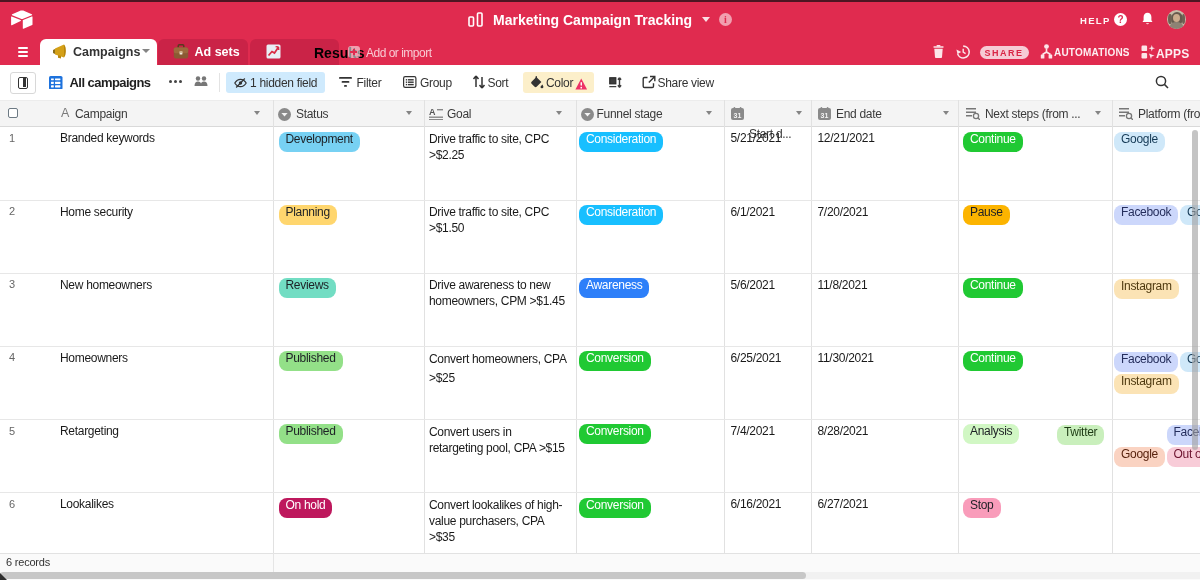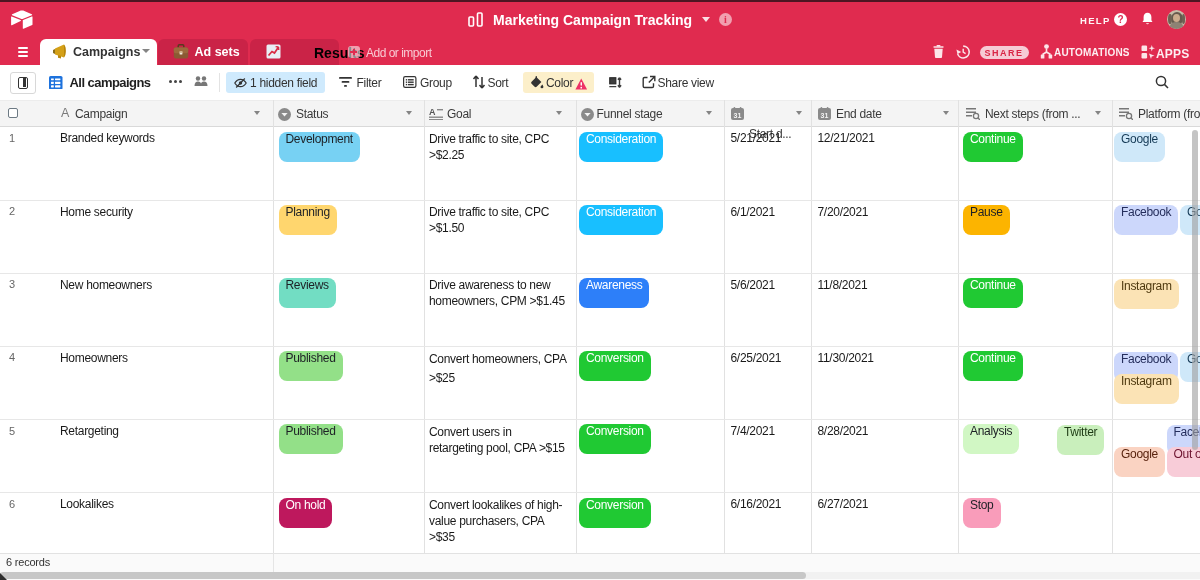--- a/index.html
+++ b/index.html
@@ -1,19 +1,19 @@
 <!DOCTYPE html>
 <html><head>
 <meta charset="utf-8">
 <style>
   * { margin:0; padding:0; box-sizing:border-box; }
   html,body { width:1200px; height:580px; overflow:hidden; }
   body { font-family:"Liberation Sans", sans-serif; position:relative; background:#fff; }
   .abs { position:absolute; }
-  .pill { position:absolute; height:30px; line-height:15px; border-radius:8px;
+  .pill { position:absolute; height:20px; line-height:15px; border-radius:8px;
           font-size:12px; letter-spacing:-0.3px; padding:0 7px; color:#1d2025; white-space:nowrap; }
   .cellt { position:absolute; font-size:12px; letter-spacing:-0.3px; color:#1a1a1a; white-space:nowrap; }
   .rownum { position:absolute; font-size:11px; color:#666; }
   .vline { position:absolute; width:1px; background:#e1e1e1; }
   .hline { position:absolute; height:1px; background:#e7e7e7; }
   .hdrtxt { position:absolute; font-size:12px; letter-spacing:-0.3px; color:#3a3a3a; white-space:nowrap; }
   .caret { position:absolute; width:0; height:0; border-left:4px solid transparent;
            border-right:4px solid transparent; border-top:5px solid #848484; }
   .tbtxt { position:absolute; font-size:12px; letter-spacing:-0.3px; color:#333; white-space:nowrap; }
 </style>

